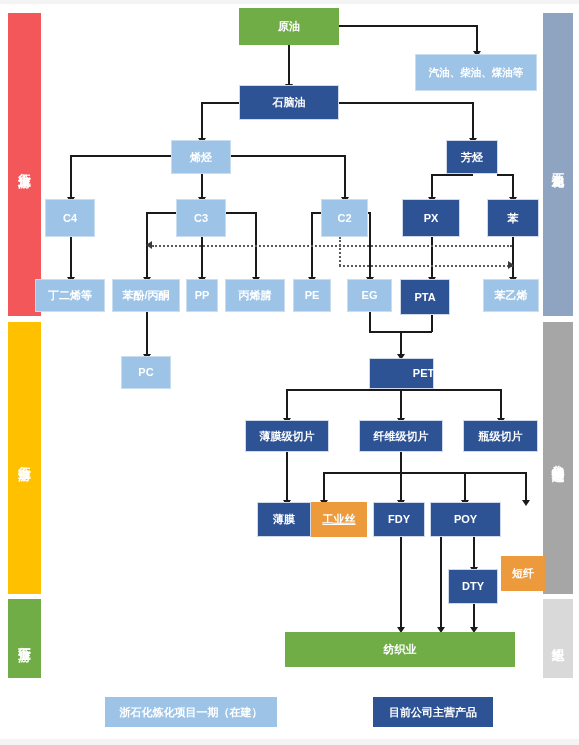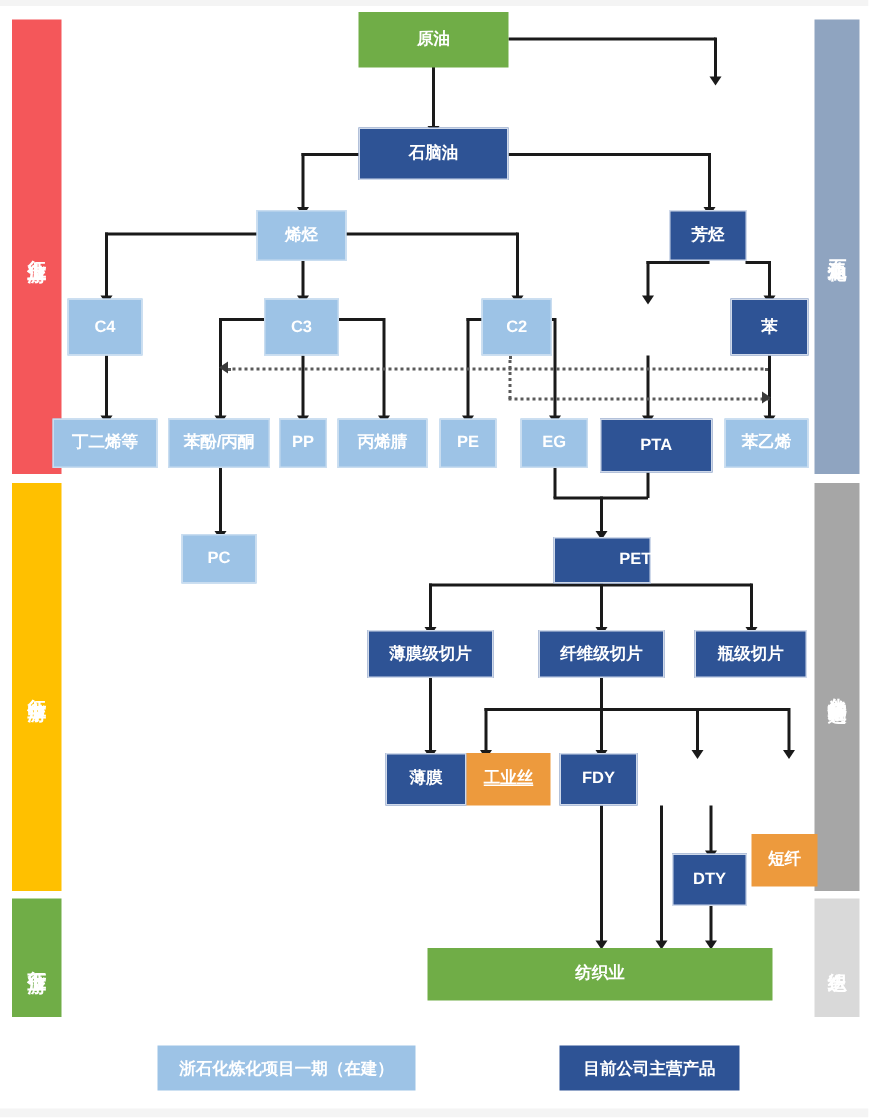--- a/index.html
+++ b/index.html
@@ -244,20 +244,23 @@
   <div class="v" style="left:473px; top:537px; height:32px;"></div>
   <div class="arr-d" style="left:469.5px; top:567px;"></div>
 
   <div class="v" style="left:473px; top:604px; height:25px;"></div>
   <div class="arr-d" style="left:469.5px; top:627px;"></div>
 
   <div class="box green" style="left:239px; top:8px; width:100px; height:37px;">
     <span>原油</span>
   </div>
 
+  <div class="box lightblue small" style="left:415px; top:54px; width:122px; height:37px;">
+    <span>汽油、柴油、煤油等</span>
+  </div>
 
   <div class="box darkblue" style="left:239px; top:85px; width:100px; height:35px;">
     <span>石脑油</span>
   </div>
 
   <div class="box lightblue" style="left:171px; top:140px; width:60px; height:34px;">
     <span>烯烃</span>
   </div>
 
   <div class="box darkblue" style="left:446px; top:140px; width:52px; height:34px;">
@@ -269,20 +272,23 @@
   </div>
 
   <div class="box lightblue" style="left:176px; top:199px; width:50px; height:38px;">
     <span>C3</span>
   </div>
 
   <div class="box lightblue" style="left:321px; top:199px; width:47px; height:38px;">
     <span>C2</span>
   </div>
 
+  <div class="box darkblue" style="left:402px; top:199px; width:58px; height:38px;">
+    <span>PX</span>
+  </div>
 
   <div class="box darkblue" style="left:487px; top:199px; width:52px; height:38px;">
     <span>苯</span>
   </div>
 
   <div class="box lightblue" style="left:35px; top:279px; width:70px; height:33px;">
     <span>丁二烯等</span>
   </div>
 
   <div class="box lightblue" style="left:112px; top:279px; width:68px; height:33px;">
@@ -298,21 +304,21 @@
   </div>
 
   <div class="box lightblue" style="left:293px; top:279px; width:38px; height:33px;">
     <span>PE</span>
   </div>
 
   <div class="box lightblue" style="left:347px; top:279px; width:45px; height:33px;">
     <span>EG</span>
   </div>
 
-  <div class="box darkblue" style="left:400px; top:279px; width:75px; height:36px;">
+  <div class="box darkblue" style="left:400px; top:279px; width:50px; height:36px;">
     <span>PTA</span>
   </div>
 
   <div class="box lightblue" style="left:483px; top:279px; width:56px; height:33px;">
     <span>苯乙烯</span>
   </div>
 
   <div class="box lightblue" style="left:121px; top:356px; width:50px; height:33px;">
     <span>PC</span>
   </div>
@@ -338,20 +344,23 @@
   </div>
 
   <div class="box orange" style="left:311px; top:502px; width:56px; height:35px;">
     <span class="u">工业丝</span>
   </div>
 
   <div class="box darkblue" style="left:373px; top:502px; width:52px; height:35px;">
     <span>FDY</span>
   </div>
 
+  <div class="box darkblue" style="left:430px; top:502px; width:71px; height:35px;">
+    <span>POY</span>
+  </div>
 
   <div class="box orange" style="left:501px; top:508px; width:44px; height:35px;margin-top:48px;">
     <span>短纤</span>
   </div>
 
   <div class="box darkblue" style="left:448px; top:569px; width:50px; height:35px;">
     <span>DTY</span>
   </div>
 
   <div class="box green" style="left:285px; top:632px; width:230px; height:35px;">

